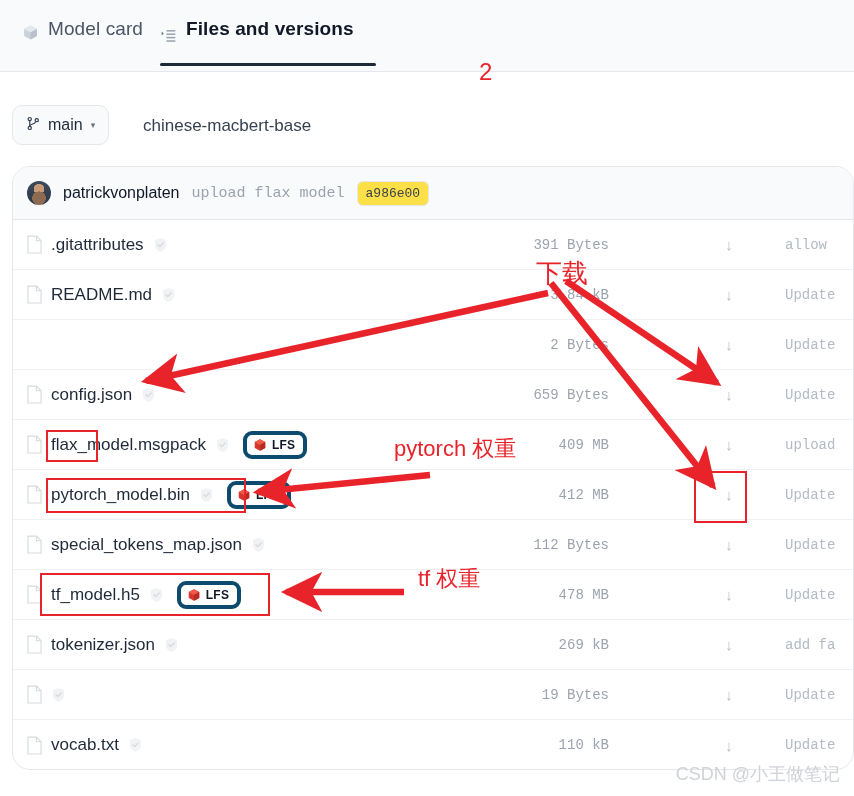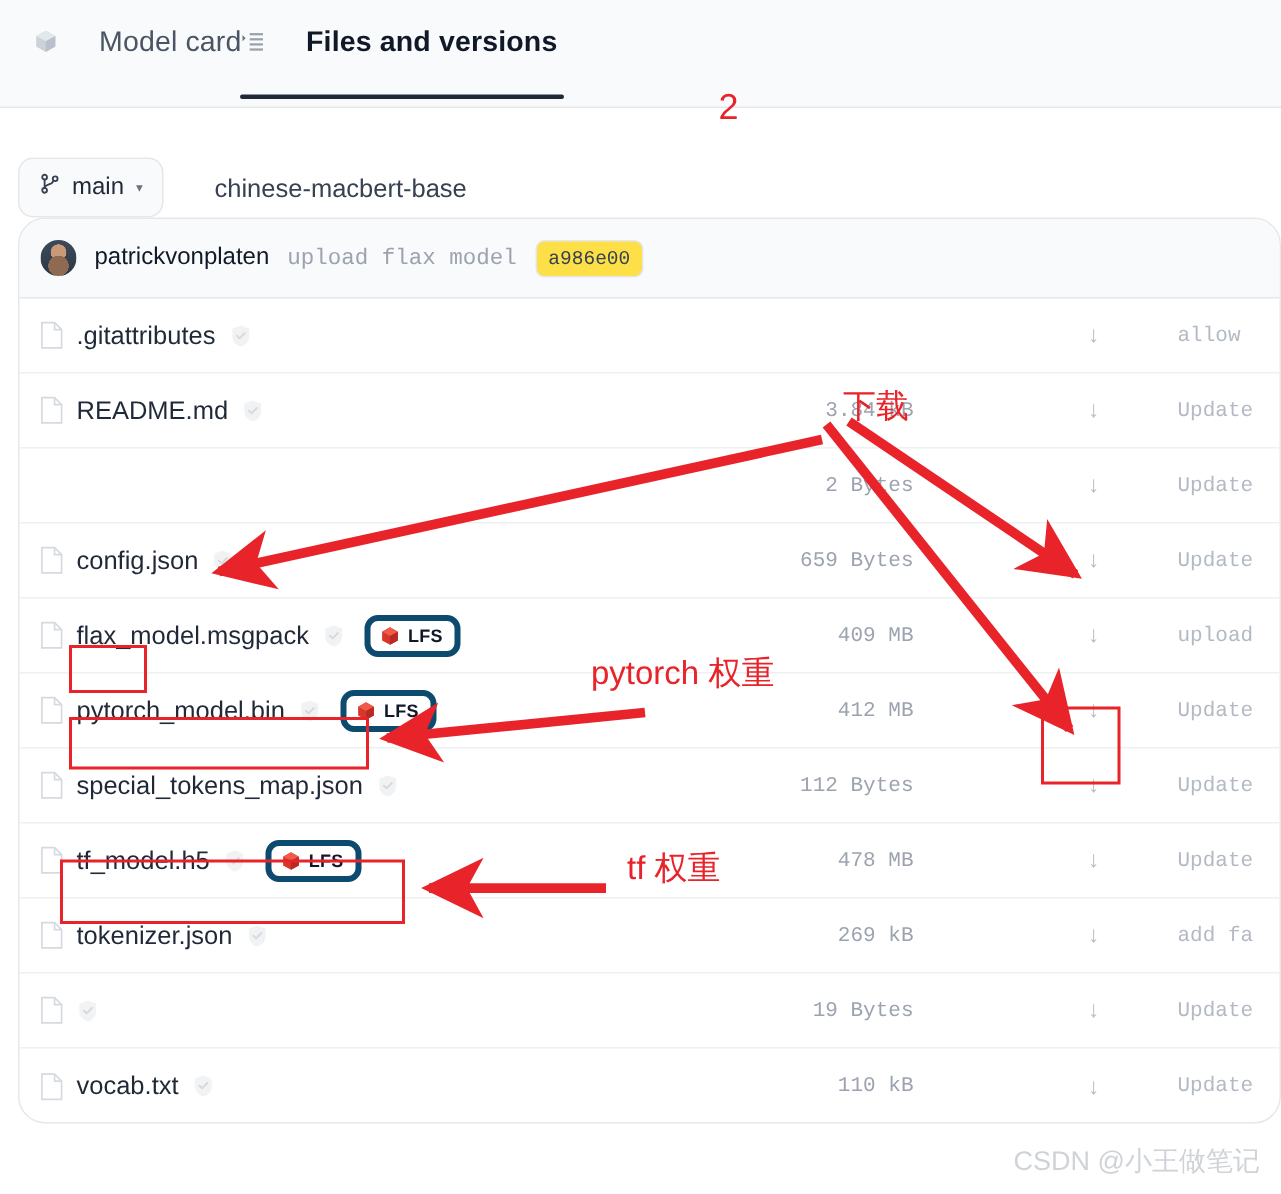--- a/index.html
+++ b/index.html
@@ -13,21 +13,21 @@
     color: #1f2937;
   }
 
   
   #tabbar {
     position: absolute; left:0; top:0; width:854px; height:72px;
     background:#f8fafc;
     border-bottom:1px solid #e5e7eb;
   }
   .tab {
-    position:absolute; top:18px; display:flex; align-items:flex-start; gap:27px;
+    position:absolute; top:18px; display:flex; align-items:flex-end; gap:9px;
     font-size:19px; letter-spacing:.1px; white-space:nowrap;
   }
   #tab-model-card { left:22px; color:#4b5563; font-weight:400; }
   #tab-files      { left:160px; color:#111827; font-weight:700; }
   .tab-underline {
     position:absolute; left:160px; top:63px; width:216px; height:3px;
     background:#1f2937; border-radius:2px;
   }
   .cube-ico { display:inline-block; width:17px; height:17px; position:relative; top:1px;}
   .list-ico { display:inline-block; width:17px; height:15px; position:relative; top:1px;}
@@ -39,21 +39,21 @@
     display:flex; align-items:center; gap:7px;
     height:40px; padding:0 13px;
     background:#f9fafb; border:1px solid #e5e7eb; border-radius:10px;
     font-size:16px; color:#1f2937; cursor:pointer;
   }
   #branch-btn .caret { font-size:9px; color:#6b7280; margin-left:1px; }
   #repo-name { position:absolute; left:143px; top:44px; font-size:17px; color:#374151; }
 
   
   #files-panel {
-    position:absolute; left:12px; top:145px; width:842px; height:604px;
+    position:absolute; left:12px; top:166px; width:842px; height:604px;
     background:#ffffff;
     border:1px solid #e5e7eb; border-radius:18px;
     overflow:hidden;
   }
   #commit-row {
     position:relative; height:53px;
     background:#f8fafc; border-bottom:1px solid #e5e7eb;
     display:flex; align-items:center; padding-left:14px; gap:12px;
   }
   #avatar {
@@ -107,21 +107,21 @@
     white-space:nowrap;
   }
 
   
   #overlay { position:absolute; left:0; top:0; width:854px; height:796px; pointer-events:none; }
   .anno-text {
     position:absolute; color:#e8232a; white-space:nowrap;
     font-family:"Liberation Sans", sans-serif;
   }
   #anno-2      { left:479px; top:58px;  font-size:24px; }
-  #anno-xiazai { left:536px; top:256px; font-size:22px;margin-left:26px; }
+  #anno-xiazai { left:536px; top:256px; font-size:26px; }
   #anno-pytorch{ left:394px; top:434px; font-size:22px; }
   #anno-tf     { left:418px; top:564px; font-size:22px; }
 
   .anno-box {
     position:absolute; border:2.5px solid #e8232a;
   }
   #box-flax    { left:46px;  top:430px; width:52px;  height:32px; }
   #box-pytorch { left:46px;  top:478px; width:200px; height:35px; }
   #box-tf      { left:40px;  top:573px; width:230px; height:43px; }
   #box-dl      { left:694px; top:471px; width:53px;  height:52px; }
@@ -196,20 +196,21 @@
           <span class="doc-ico"><svg viewBox="0 0 16 20" width="15" height="19">
               <path d="M1 1h9l5 5v13H1z" fill="#fff" stroke="#d5dae0" stroke-width="1.2"></path>
               <path d="M10 1v5h5" fill="none" stroke="#d5dae0" stroke-width="1.2"></path>
             </svg></span>
           <span class="fname">.gitattributes</span>
           <span class="shield"><svg viewBox="0 0 16 17" width="15" height="16">
               <path d="M8 1 14 3.2v5.4C14 12.3 11.4 15 8 16 4.6 15 2 12.3 2 8.6V3.2z" fill="#e6e9ec"></path>
               <path d="M5.3 8.3 7.2 10.2 10.9 6.4" fill="none" stroke="#b5bcc4" stroke-width="1.4" stroke-linecap="round" stroke-linejoin="round"></path>
             </svg></span>
         </div>
+        <div class="fsize">391 Bytes</div>
         <div class="dl-ico">↓</div>
         <div class="fmsg">allow</div>
       </div>
       <div class="file-row">
         <div class="fr-left">
           <span class="doc-ico"><svg viewBox="0 0 16 20" width="15" height="19">
               <path d="M1 1h9l5 5v13H1z" fill="#fff" stroke="#d5dae0" stroke-width="1.2"></path>
               <path d="M10 1v5h5" fill="none" stroke="#d5dae0" stroke-width="1.2"></path>
             </svg></span>
           <span class="fname">README.md</span>

